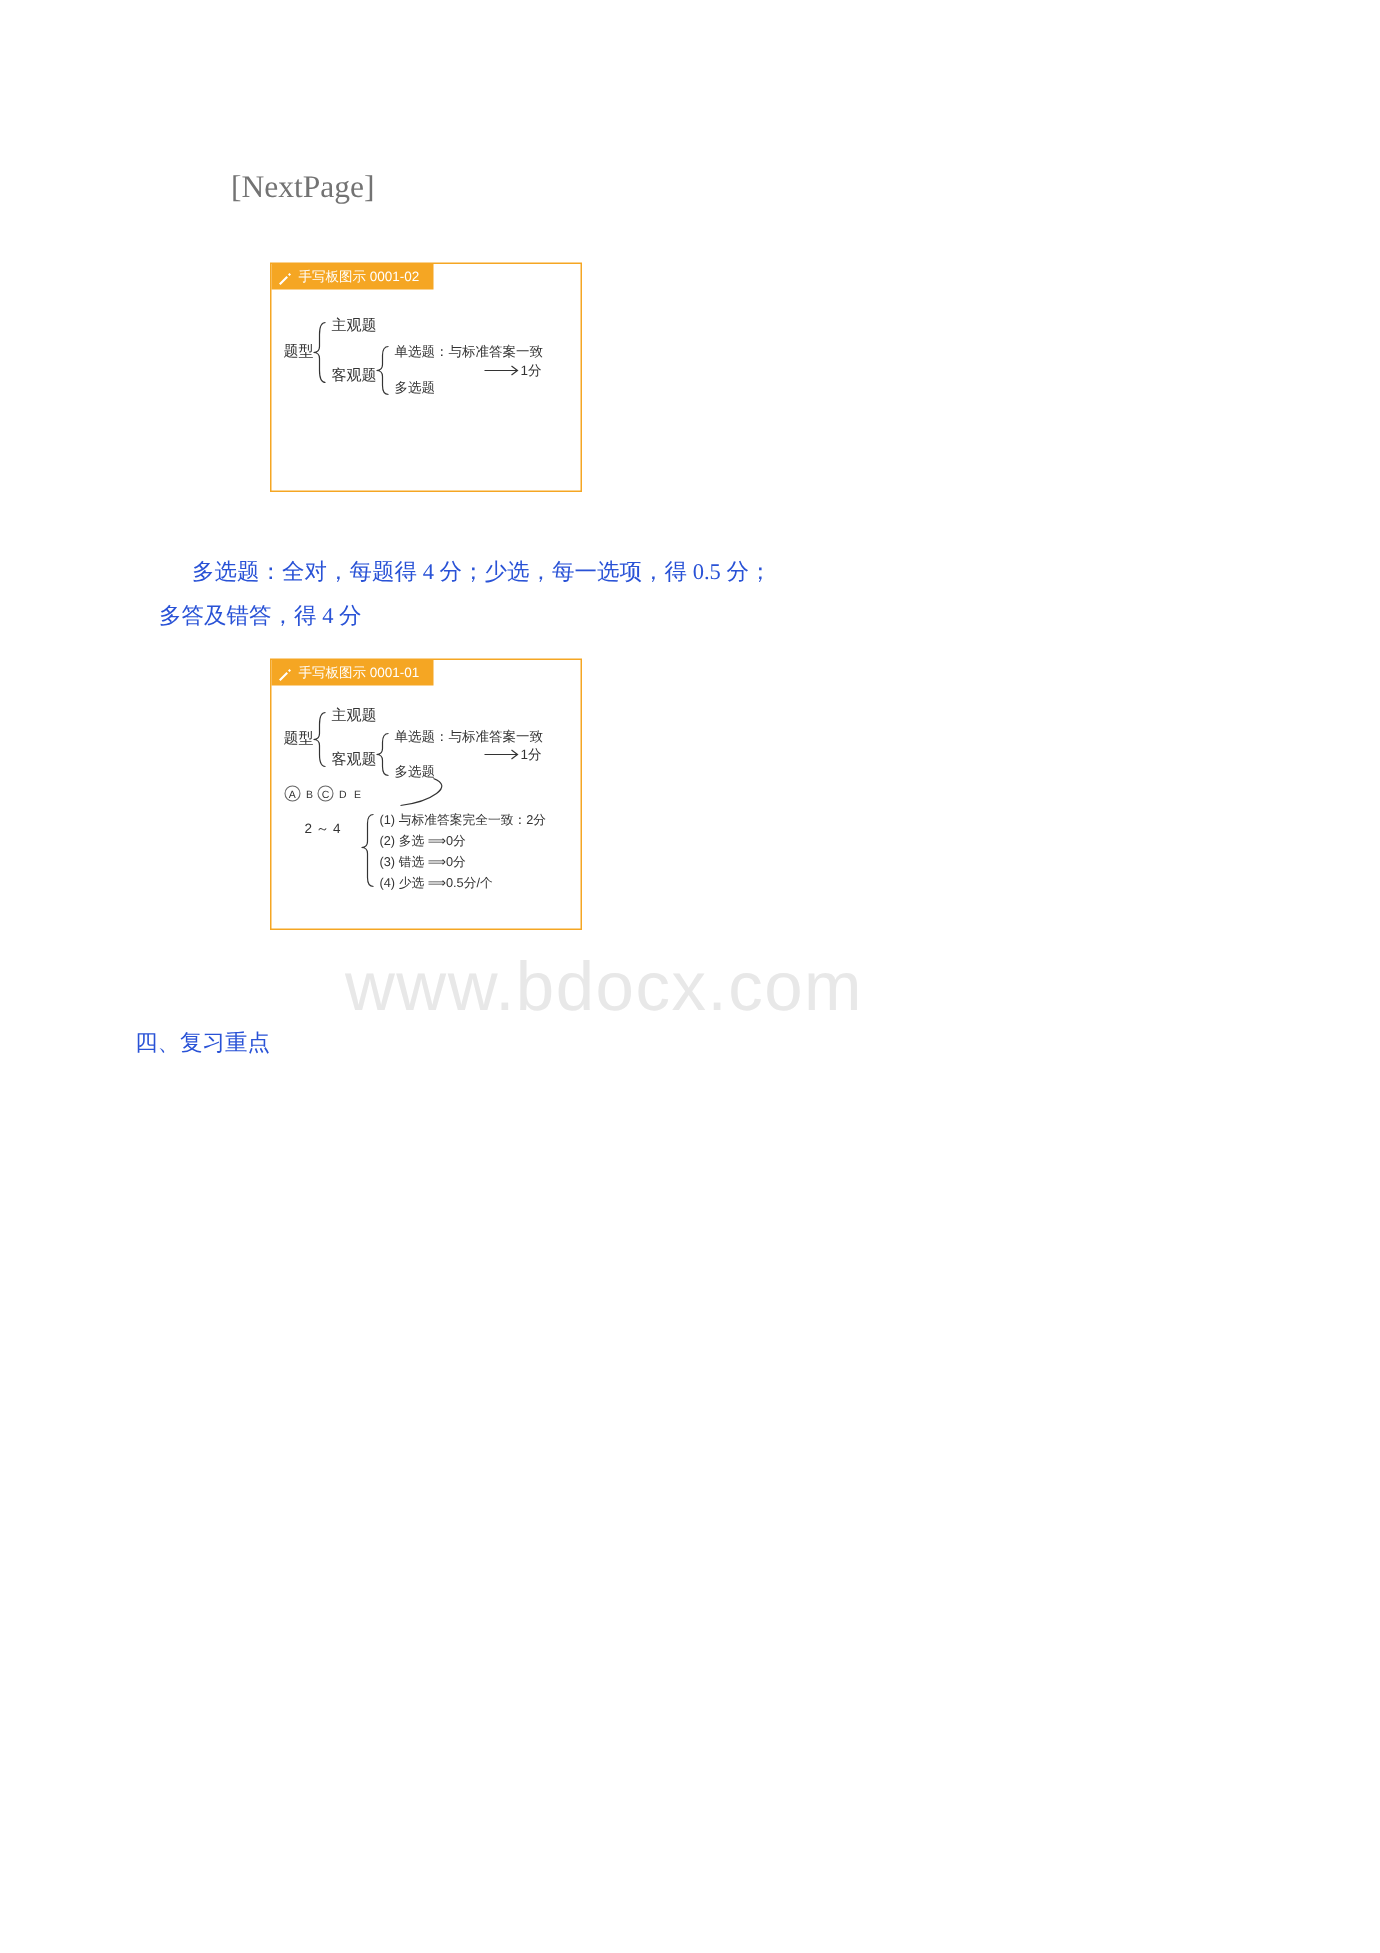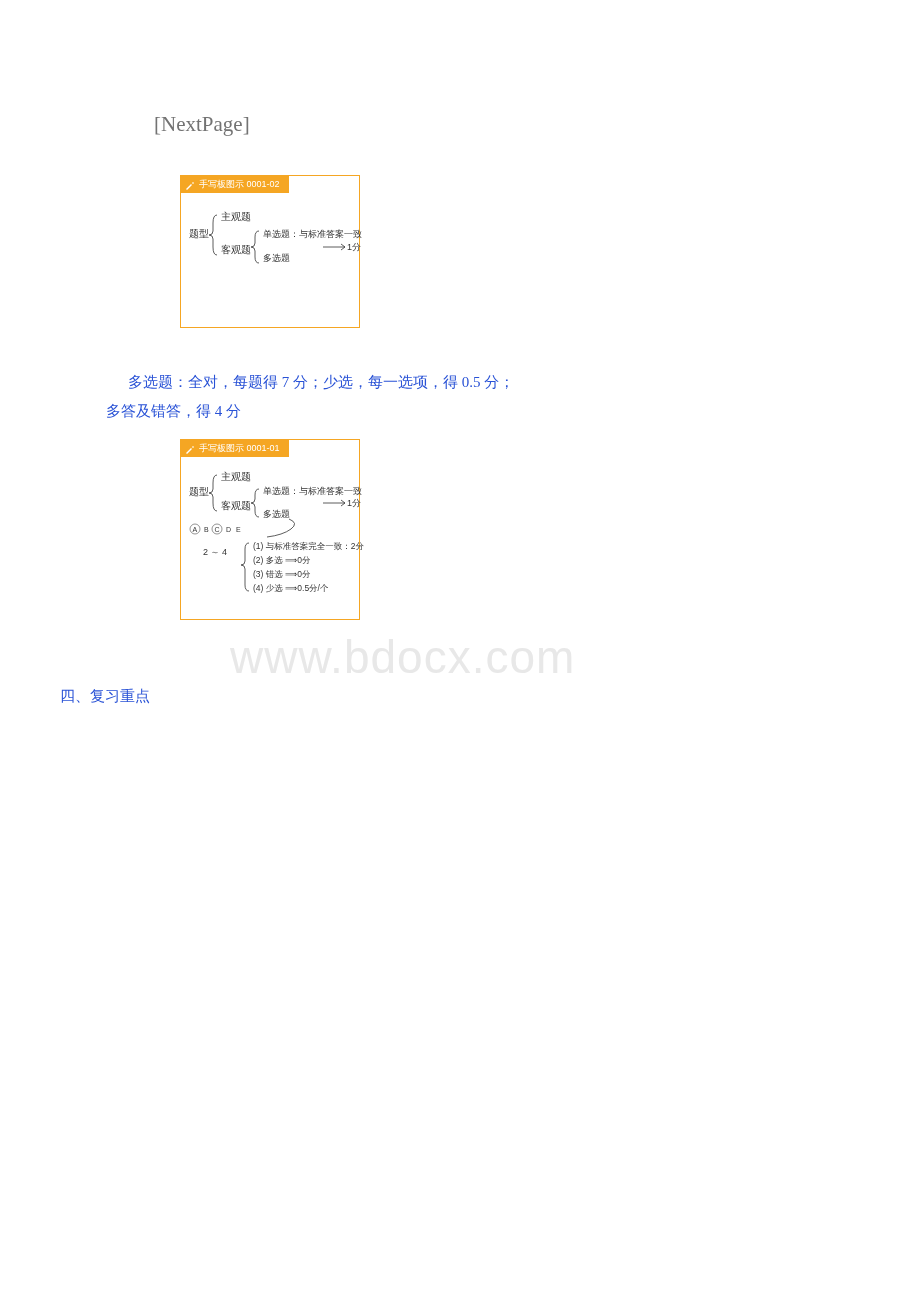--- a/index.html
+++ b/index.html
@@ -12,21 +12,21 @@
       padding-top: 112px;
     }
     .nextpage {
       font-family: "Times New Roman", serif;
       font-size: 21px;
       color: #737373;
       margin-left: 154px;
       margin-bottom: 38px;
     }
     .figure-box {
-      width: 180px;
+      width: 208px;
       border: 1px solid #f5a623;
       margin-left: 180px;
       background: #fff;
       margin-bottom: 40px;
     }
     .figure-header {
       background: #f5a623;
       color: #fff;
       font-size: 9px;
       padding: 2px 4px;
@@ -68,21 +68,21 @@
       left: 230px;
       top: 630px;
       font-size: 46px;
       color: #e8e8e8;
       font-family: Arial, sans-serif;
       letter-spacing: 1px;
       font-weight: 400;
       pointer-events: none;
     }
     .section-heading {
-      margin-left: 60px;
+      margin-left: 90px;
     }
   </style>
 </head>
 <body>
 
 <div class="nextpage">[NextPage]</div>
 
 <div class="figure-box">
   <div class="figure-header">
     <span class="brush-icon">
@@ -104,21 +104,21 @@
       <text x="76" y="34" font-size="9" fill="#333">单选题：与标准答案一致</text>
       <text x="76" y="58" font-size="9" fill="#333">多选题</text>
 
       <line x1="136" y1="44" x2="158" y2="44" stroke="#333" stroke-width="0.8"></line>
       <polyline points="154,41 158,44 154,47" stroke="#333" fill="none" stroke-width="0.8"></polyline>
       <text x="160" y="47" font-size="9" fill="#333">1分</text>
     </svg>
   </div>
 </div>
 
-<div class="blue-text line1">多选题：全对，每题得 7 分；少选，每一选项，得 0.5 分；</div>
+<div class="blue-text line1">多选题：全对，每题得 4 分；少选，每一选项，得 0.5 分；</div>
 <div class="blue-text line2">多答及错答，得 4 分</div>
 
 <div class="figure-box" style="margin-bottom:62px;">
   <div class="figure-header">
     <span class="brush-icon">
       <svg viewBox="0 0 10 10">
           <path d="M1 9 L6 4 L7 5 L2 10 Z M7 3 L8 2 L9 3 L8 4 Z" fill="#fff"></path>
         </svg>
     </span>
     <span>手写板图示 0001-01</span>

